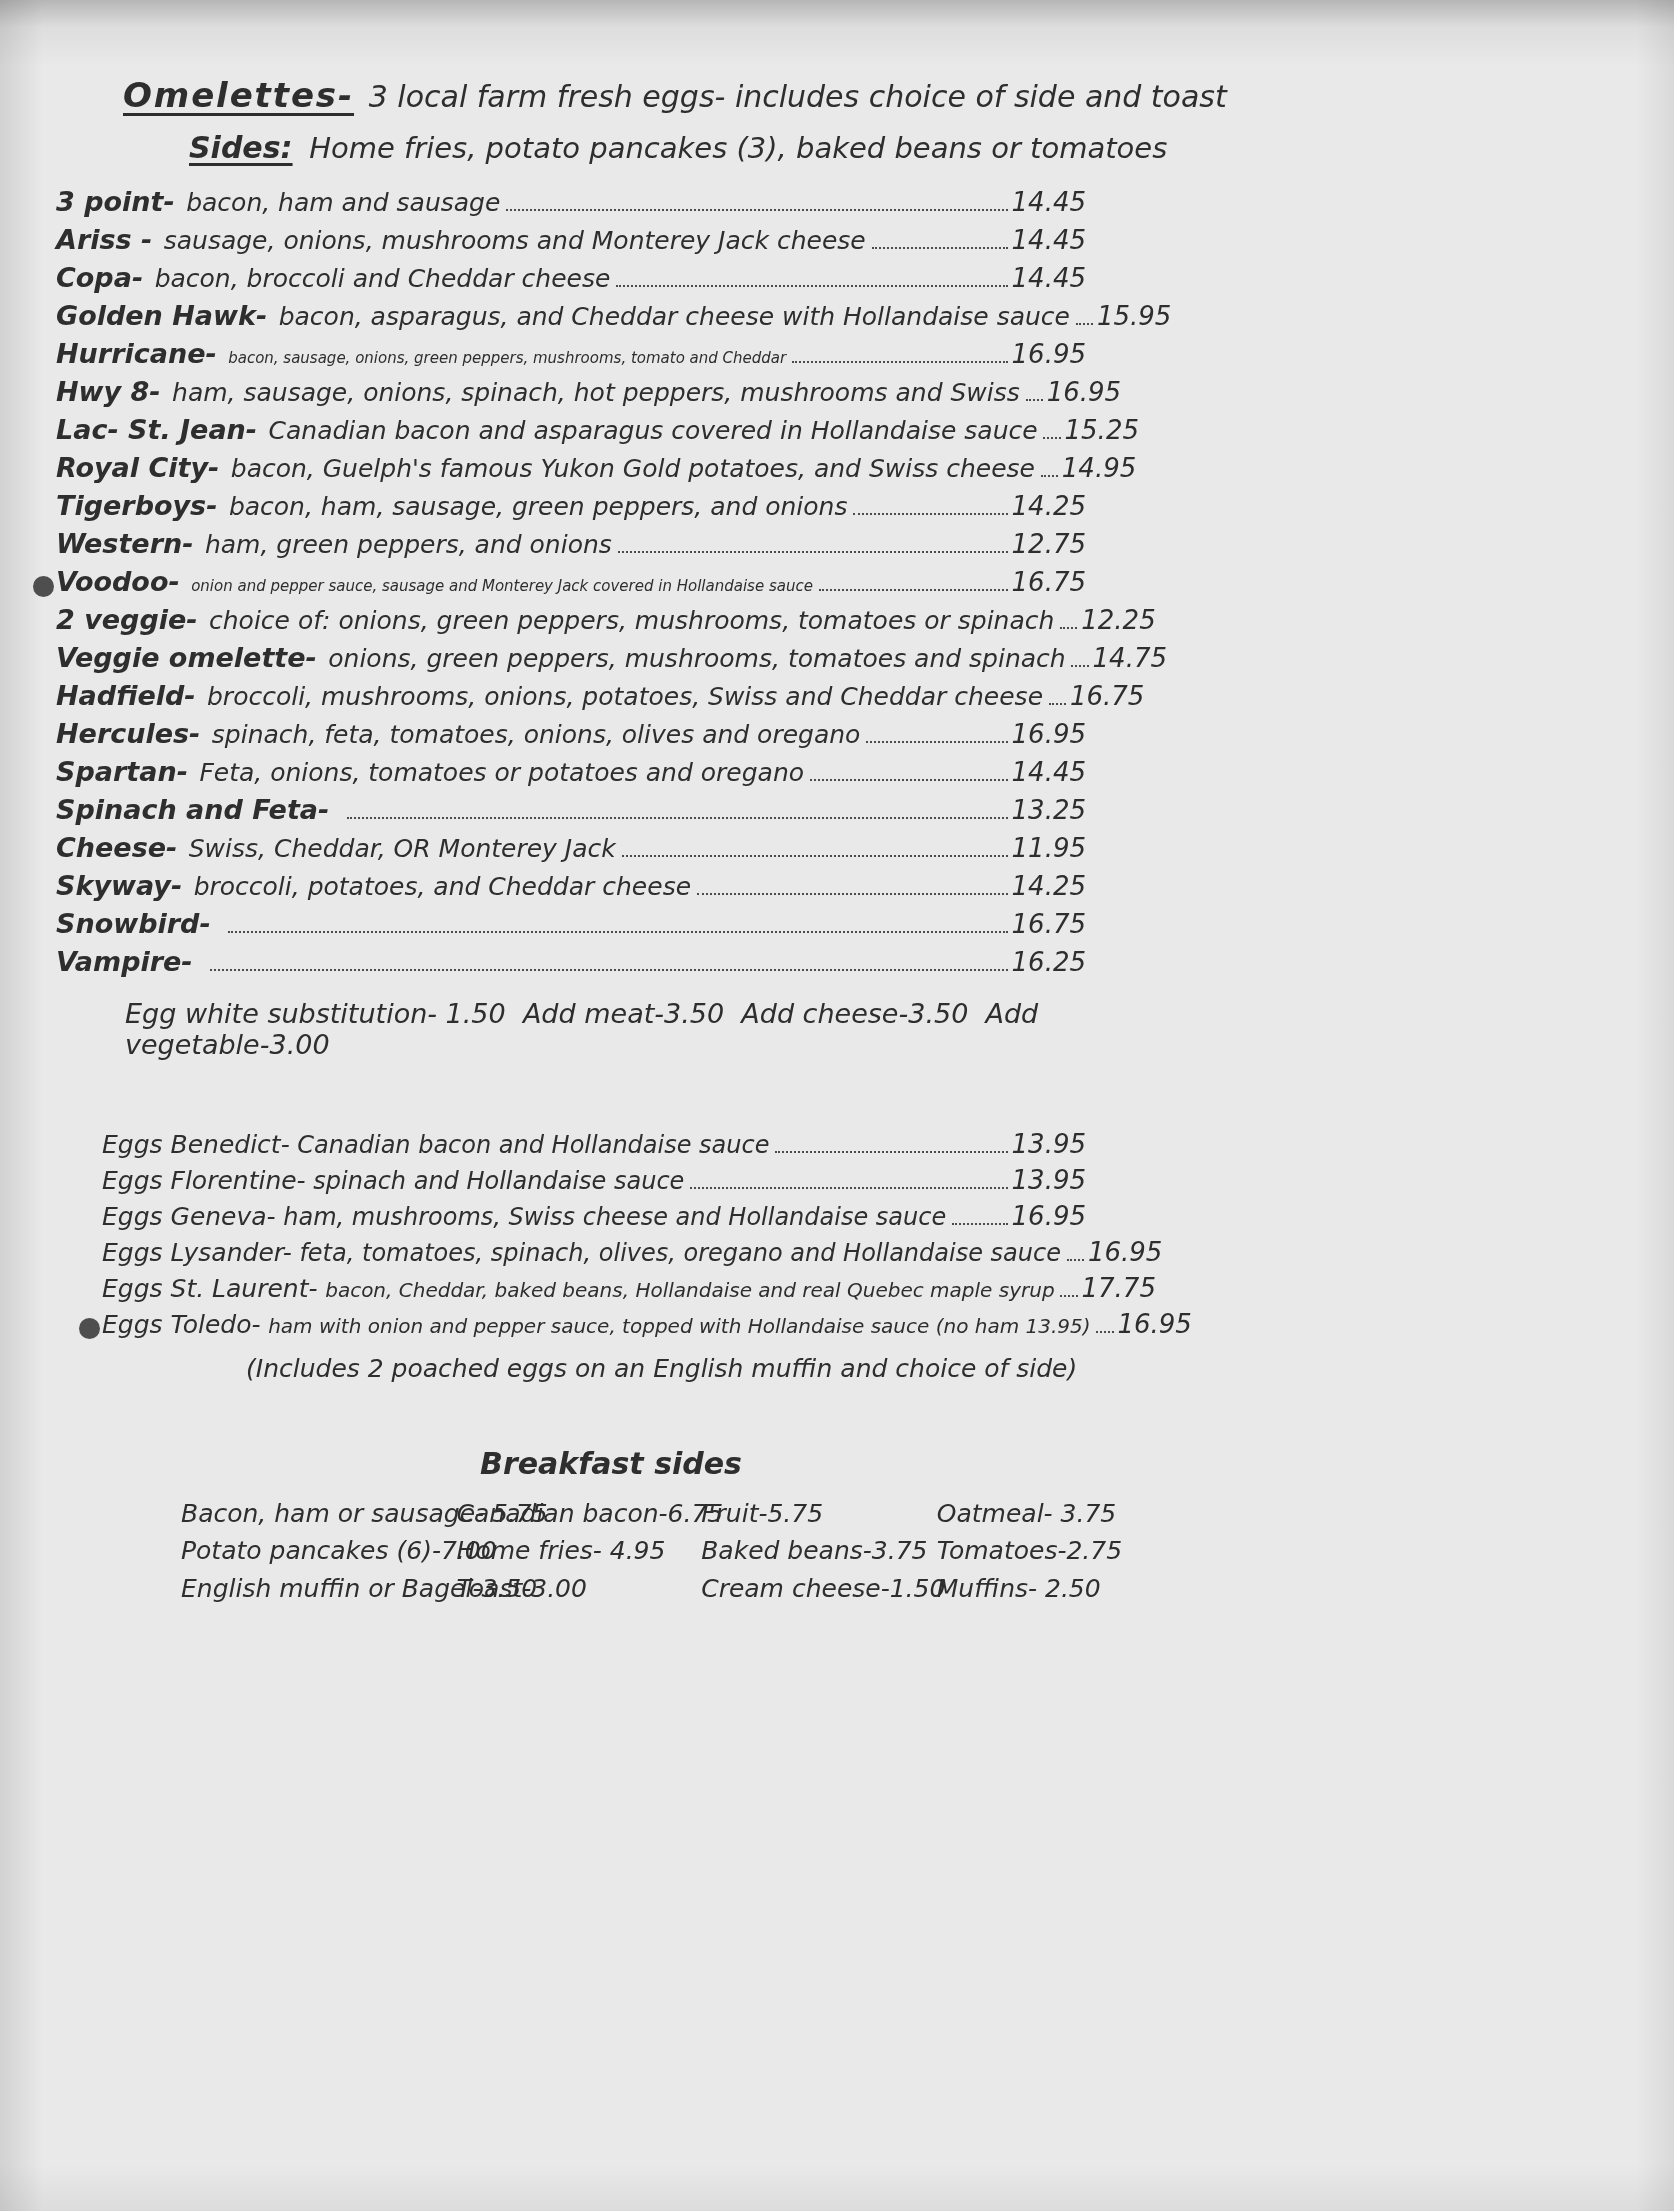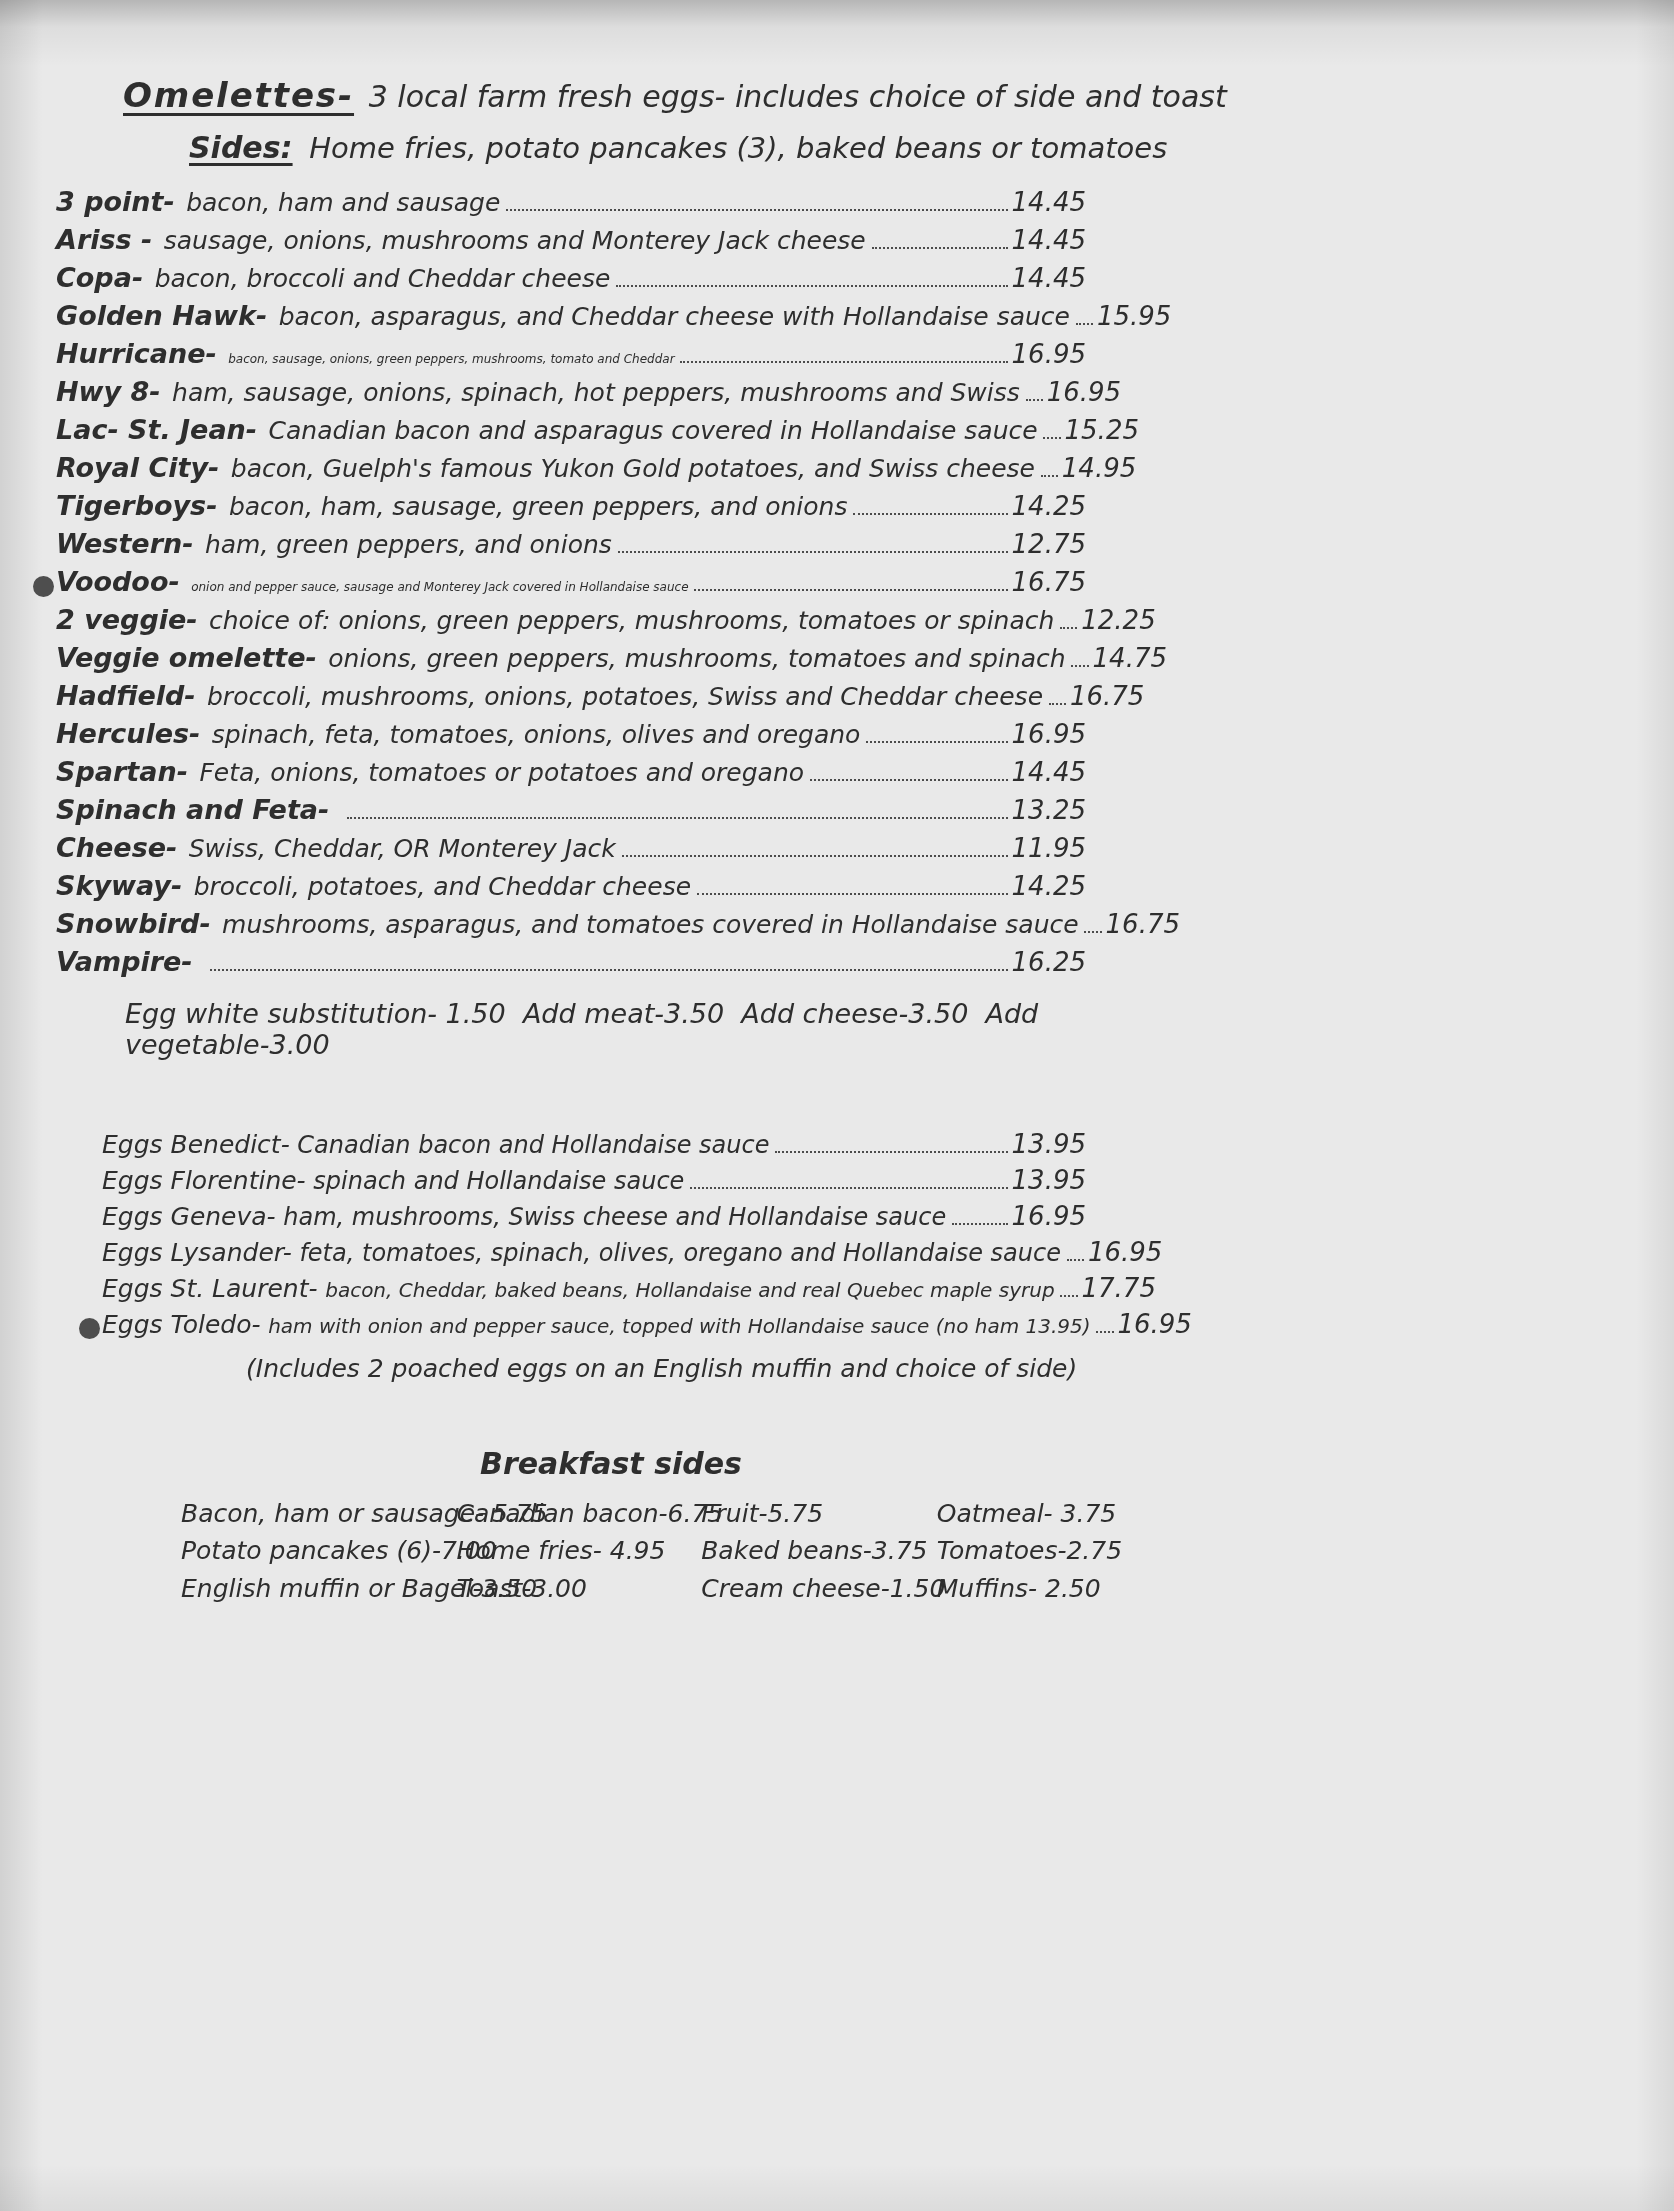--- a/index.html
+++ b/index.html
@@ -40,21 +40,21 @@
   .row {
     display: flex; align-items: baseline;
     height: 38px; position: relative; white-space: nowrap;
   }
   .row .name {
     font-size: 27px; font-weight: bold; font-style: italic;
     text-underline-offset: 4.8px;
     margin-right: 11.5px; flex: 0 0 auto;
   }
   .row .desc { font-size: 25px; font-style: italic; flex: 0 0 auto; }
-  .row.small .desc { font-size: 12px; }
+  .row.small .desc { font-size: 15px; }
   .row .leader {
     flex: 1 1 auto; min-width: 17.3px;
     border-bottom: 2.9px dotted #4b4b4b;
     margin: 0 3.8px 7.7px 5.8px; height: 1px;
   }
   .row .price { font-size: 26px; font-style: italic; flex: 0 0 auto; }
   .marker {
     position: absolute; left: -23px; top: 9.6px;
     width: 21px; height: 21px; border-radius: 50%;
     background: #4e4e4e;
@@ -235,21 +235,20 @@
 
     <div class="row">
       <span class="name">Skyway-</span>
       <span class="desc">broccoli, potatoes, and Cheddar cheese</span>
       <span class="leader"></span>
       <span class="price">14.25</span>
     </div>
 
     <div class="row">
       <span class="name">Snowbird-</span>
-      <span class="desc">mushrooms, asparagus, and tomatoes covered in Hollandaise sauce</span>
       <span class="leader"></span>
       <span class="price">16.75</span>
     </div>
 
     <div class="row">
       <span class="name">Vampire-</span>
       <span class="leader"></span>
       <span class="price">16.25</span>
     </div>
 

